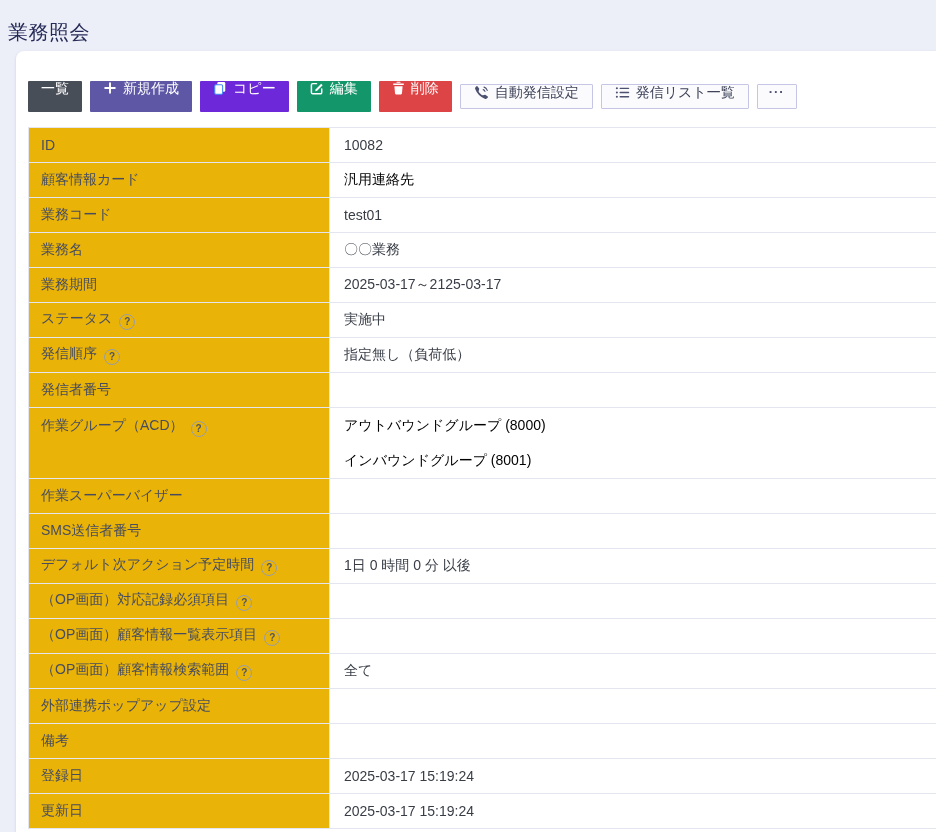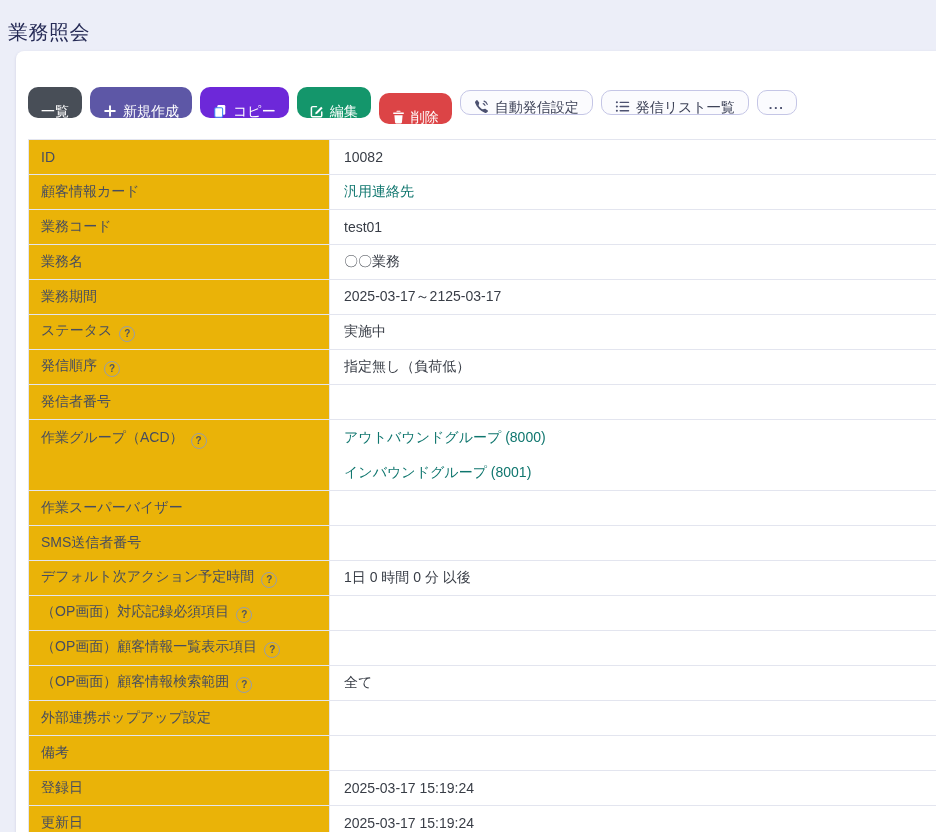--- a/index.html
+++ b/index.html
@@ -15,31 +15,31 @@
   }
   .card{
     position:absolute;left:16px;top:51px;width:938px;height:800px;
     background:#ffffff;border-radius:8px;
     box-shadow:0 1px 3px rgba(60,60,110,.16);
     padding:30px 0 0 12px;box-sizing:border-box;
   }
   
   .toolbar{display:flex;align-items:center;gap:8px;}
   .btn{
-    height:31px;border:none;border-radius:10px;
-    display:inline-flex;align-items:flex-end;gap:6px;
+    height:31px;border:none;border-radius:1px;
+    display:inline-flex;align-items:flex-start;gap:6px;
     padding:0 13px;font-size:14px;color:#fff;
     font-family:inherit;cursor:pointer;white-space:nowrap;line-height:1;
   }
   .btn svg{display:block;}
   .btn-list{background:#484e57;}
   .btn-create{background:#5d57a6;}
   .btn-copy{background:#6d28d9;}
   .btn-edit{background:#14966b;}
-  .btn-delete{background:#dc4446;margin-top:12px;}
+  .btn-delete{background:#dc4446;}
   .btn-outline{
     background:#fbfbfe;border:1px solid #c5c6e6;color:#3e4358;
     height:25px;box-sizing:border-box;
   }
   .btn-more{padding:0 11px;font-weight:700;color:#4c5170;letter-spacing:1px;font-size:13px;}
   
   .detail-table{
     border-collapse:collapse;margin-top:15px;width:922px;table-layout:fixed;
   }
   .detail-table tr{height:35px;}
@@ -49,21 +49,21 @@
   }
   .detail-table th{
     background:#eab308;text-align:left;color:#474d5f;
     padding:0 10px 0 12px;
   }
   .detail-table td{color:#383d46;padding:0 10px 0 14px;}
   tr.tall{height:70px;}
   tr.tall th{vertical-align:top;padding-top:9px;}
   tr.tall td{padding:0;vertical-align:top;}
   .link-line{height:35px;line-height:35px;padding-left:14px;}
-  a.val-link{color:#0f766e;text-decoration:none;cursor:pointer;}
+  a.val-link{color:#000000;text-decoration:none;cursor:pointer;}
   .help{
     display:inline-flex;align-items:center;justify-content:center;
     width:14px;height:14px;border:1px solid #979daa;border-radius:50%;
     font-size:10px;font-weight:700;color:#4e5462;
     margin-left:7px;vertical-align:-2px;cursor:default;
   }
   tr.tall .help{vertical-align:-2px;}
 </style>
 </head>
 <body>

